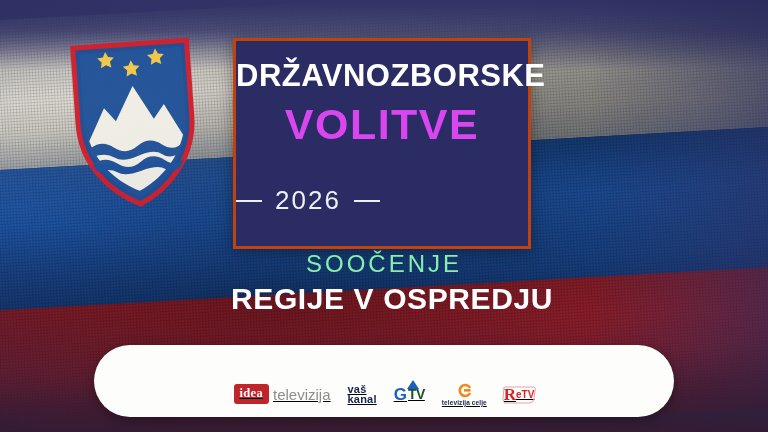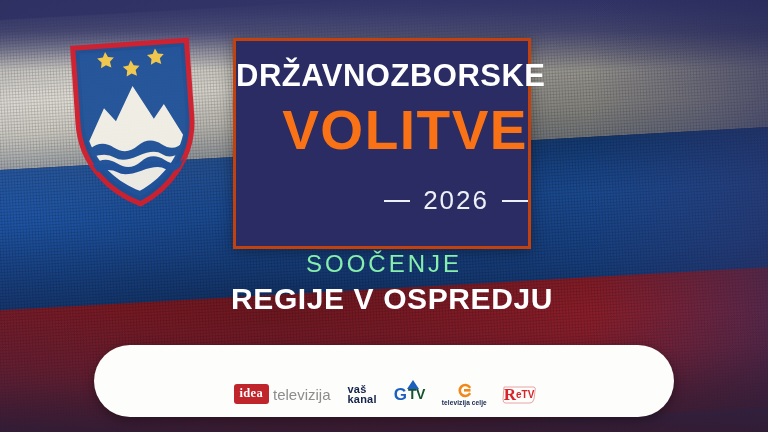--- a/index.html
+++ b/index.html
@@ -38,39 +38,39 @@
         background:linear-gradient(0deg,#3a1b2e 0%, rgba(58,27,46,.35) 55%, rgba(58,27,46,0) 100%);}
 
   
   .coa{position:absolute;left:70px;top:34px;width:130px;height:175px;transform:rotate(-4deg);opacity:.97;}
 
   
   .plaque{position:absolute;left:233px;top:38px;width:292px;height:205px;
           background:#2a2c63;border:3px solid #c2410c;box-shadow:0 2px 14px rgba(0,0,0,.35);}
   .t-main{position:absolute;left:0;right:0;top:19px;text-align:center;color:#fff;
           font-weight:700;font-size:31px;letter-spacing:.5px;line-height:1;}
-  .t-red{position:absolute;left:0;right:0;top:62px;text-align:right;color:#f97316;
-         font-weight:700;font-size:55px;letter-spacing:1.5px;line-height:1;}
+  .t-red{position:absolute;left:0;right:0;top:62px;text-align:center;color:#d946ef;
+         font-weight:700;font-size:43px;letter-spacing:1.5px;line-height:1;}
   .t-year{position:absolute;left:0;right:0;top:144px;text-align:center;color:#eef0f8;
           font-size:26px;font-weight:300;letter-spacing:2px;display:flex;
-          align-items:center;justify-content:flex-end;gap:13px;}
+          align-items:center;justify-content:flex-start;gap:13px;}
   .dash{display:inline-block;width:26px;height:2px;background:#eef0f8;}
 
   
   .sub1{position:absolute;left:0;right:0;top:250px;text-align:center;color:#86efac;
         font-size:24px;font-weight:400;letter-spacing:3px;}
   .sub2{position:absolute;left:0;right:0;top:282px;text-align:center;color:#ffffff;
         font-size:30px;font-weight:700;letter-spacing:.6px;padding-left:16px;}
 
   
   .logobar{position:absolute;left:94px;top:345px;width:580px;height:72px;
            background:#fdfdfb;border-radius:36px;box-shadow:0 3px 12px rgba(0,0,0,.35);}
   .row{position:absolute;left:0;right:0;display:flex;align-items:center;justify-content:center;}
   .row1{top:5px;height:24px;gap:14px;}
-  .row2{top:32px;height:34px;gap:17px;}
+  .row2{top:32px;height:34px;gap:17px;text-decoration:underline;}
   .brand{font-family:"Liberation Serif", serif;font-weight:700;font-size:13.5px;white-space:nowrap;}
   .b-lju{background:linear-gradient(90deg,#1f8a3b 0%,#3f9a34 45%,#8f9a1e 100%);
          -webkit-background-clip:text;background-clip:text;color:transparent;}
   .b-sob{color:#1f6b5e;}
   .b-mb{color:#1b2a4a;}
   .b-ptu{color:#b01838;}
   .b-dol{color:#f0a018;}
   .b-gor{color:#1b2a4a;}
   .minilogo{width:26px;height:16px;position:relative;}
 

